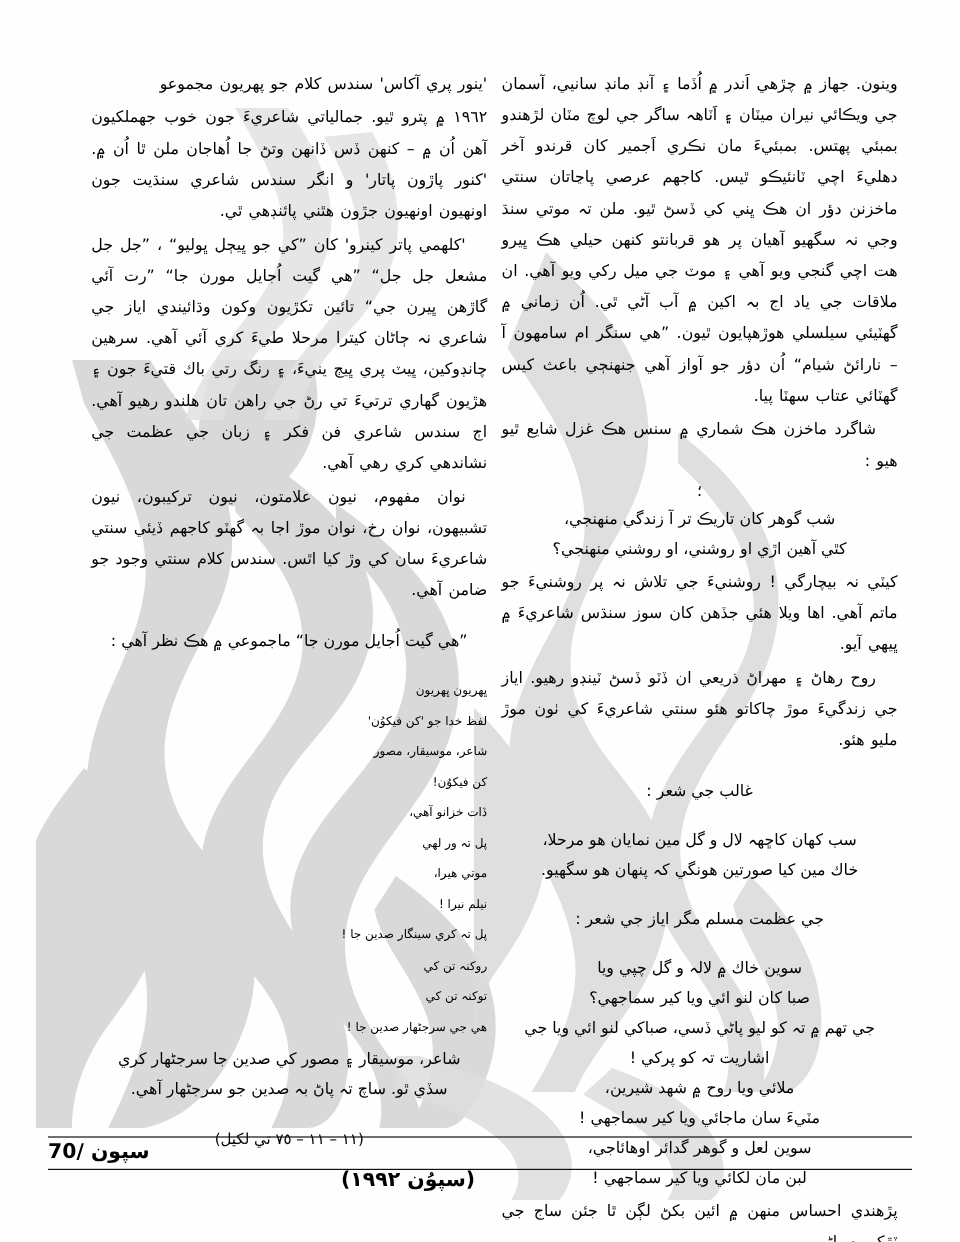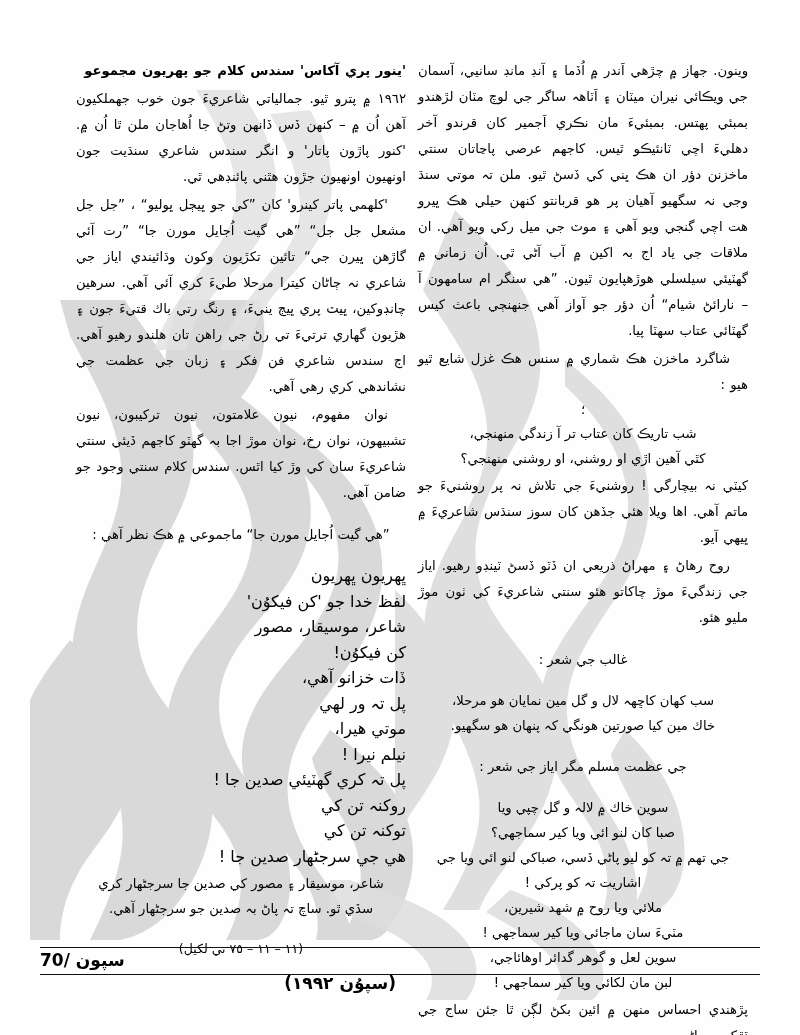--- a/index.html
+++ b/index.html
@@ -43,35 +43,35 @@
   }
   #col-right{right:52px;}
   #col-left{left:76px;}
 
   .para{
     font-size:13.2px;line-height:26px;margin:0 0 2px 0;
     text-align:justify;text-justify:inter-word;
     word-spacing:1px;
   }
   .para.indent{text-indent:18px;}
-  .para.bold{font-weight:bold;}
+  .para.bold{font-weight:normal;}
 
   
   .verse{
     font-size:13.2px;line-height:25px;margin:16px;
     text-align:center;direction:rtl;
   }
   .verse-line{display:block;white-space:nowrap;}
   .verse-block{margin:1px 0 2px 0;}
 
   .colon{font-size:13.2px;line-height:20px;text-align:center;}
 
   
   .poem{
-    direction:rtl;text-align:right;font-size:16px;line-height:25.5px;
+    direction:rtl;text-align:right;font-size:10px;line-height:25.5px;
   }
   .poem .verse-line{display:block;}
 
   .datenote{
     direction:rtl;text-align:center;font-size:12.5px;line-height:24px;
     margin-top:2px;
   }
   .sourcenote{
     direction:rtl;text-align:right;font-size:17px;font-weight:bold;
     margin-top:12px;padding-right:10px;letter-spacing:0;
@@ -166,21 +166,21 @@
 
     <div class="col" id="col-right">
 
       <p class="para">وينون. جهاز ۾ چڙهي اَندر ۾ اُڏما ۽ آنڊ مانڊ سانيي، آسمان جي ويڪائي نيران ميٽان ۽ اَٽاهہ ساگر جي لوچ مٽان لڙهندو بمبئي پهتس. بمبئيءَ مان نڪري اَجمير كان قرندو آخر دهليءَ اچي ٽانئيڪو ٿيس. كاجهم عرصي پاڃاتان سنتي ماخزنن دؤر ان هڪ ڀني كي ڏسڻ ٿيو. ملن تہ موتي سنڌ وجي نہ سگهيو آهيان پر هو قربانتو كنهن حيلي هڪ ڀيرو هت اچي گنجي ويو آهي ۽ موٽ جي ميل ركي ويو آهي. ان ملاقات جي ياد اج بہ اكين ۾ آب آڻي ٿي. اُن زماني ۾ گهٽيئي سيلسلي هوڙهپايون ٿيون. ”هي سنگر ام سامهون آ – نارائڻ شيام“ اُن دؤر جو آواز آهي جنهنڄي باعث كيس گهٽائي عتاب سهٽا پيا.</p>
 
       <p class="para indent">شاگرد ماخزن هڪ شماري ۾ سنس هڪ غزل شايع ٿيو هيو :</p>
 
       <div class="colon">؛</div>
 
       <div class="verse verse-block">
-        <span class="verse-line">شب تاريڪ كان عتاب تر آ زندگي منهنجي،</span>
+        <span class="verse-line">شب گوهر كان تاريڪ تر آ زندگي منهنجي،</span>
         <span class="verse-line">كٿي آهين اڙي او روشني، او روشني منهنجي؟</span>
       </div>
 
       <p class="para">كيٽي نہ بيچارگي ! روشنيءَ جي تلاش نہ پر روشنيءَ جو ماتم آهي. اها ويلا هئي جڏهن كان سوز سنڌس شاعريءَ ۾ ڀيهي آيو.</p>
 
       <p class="para indent">روح رهاڻ ۽ مهراڻ ذريعي ان ڏٽو ڏسڻ ٽينڊو رهيو. اياز جي زندگيءَ موڙ چاكاتو هئو سنتي شاعريءَ كي ٺون موڙ مليو هئو.</p>
 
       <div class="verse">غالب جي شعر :</div>
 
       <div class="verse verse-block">
@@ -218,21 +218,21 @@
 
       <div class="poem">
         <span class="verse-line">ڀهريون ڀهريون</span>
         <span class="verse-line">لفظ خدا جو 'كن فيكوُن'</span>
         <span class="verse-line">شاعر، موسيقار، مصور</span>
         <span class="verse-line">كن فيكوُن!</span>
         <span class="verse-line">ڏات خزانو آهي،</span>
         <span class="verse-line">پل تہ ور لهي</span>
         <span class="verse-line">موتي هيرا،</span>
         <span class="verse-line">نيلم نيرا !</span>
-        <span class="verse-line">پل تہ كري گهٽيئي صدين جا !</span>
+        <span class="verse-line">پل تہ كري سينگار صدين جا !</span>
         <span class="verse-line">روكنہ تن كي</span>
         <span class="verse-line">توكنہ تن كي</span>
         <span class="verse-line">هي جي سرجڻهار صدين جا !</span>
       </div>
 
       <div class="verse" style="text-align:center;margin-top:2px;">شاعر، موسيقار ۽ مصور كي صدين جا سرجڻهار كري سڏي ٿو. ساچ تہ پاڻ بہ صدين جو سرجڻهار آهي.</div>
 
       <div class="datenote">(١١ – ١١ – ٧٥ تي لكيل)</div>
 
       <div class="sourcenote">(سپوُن ١٩٩٢)</div>

